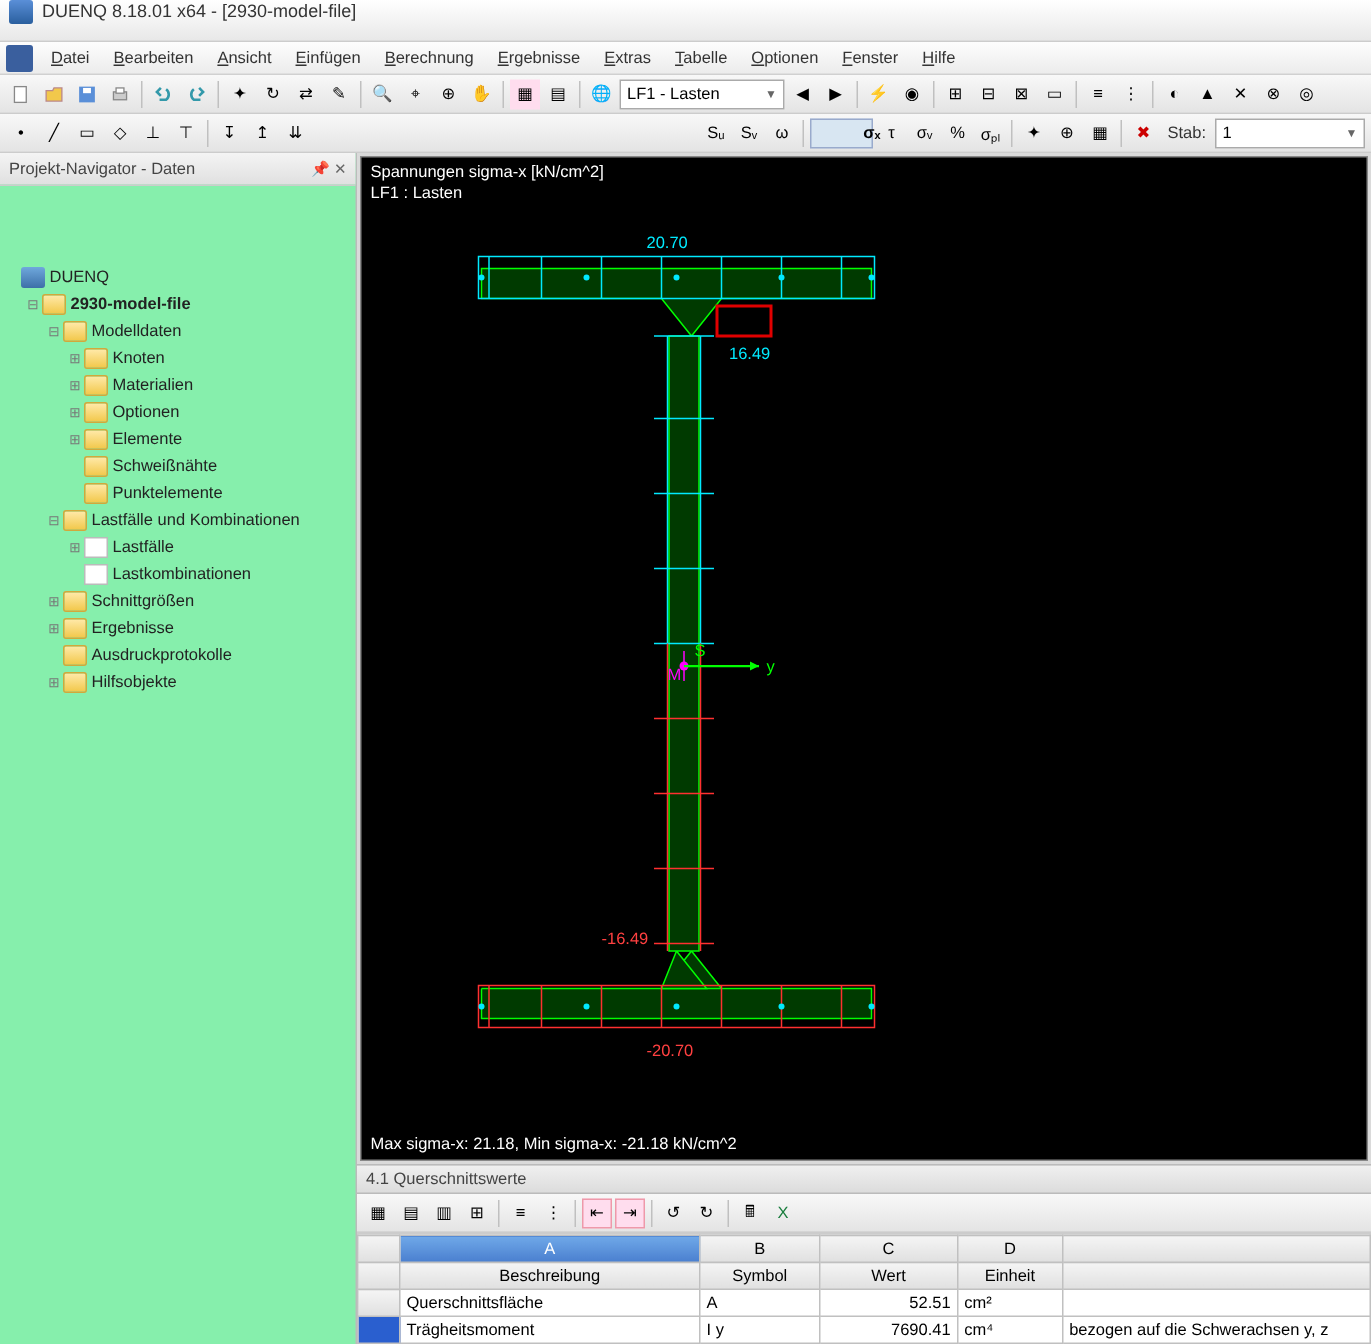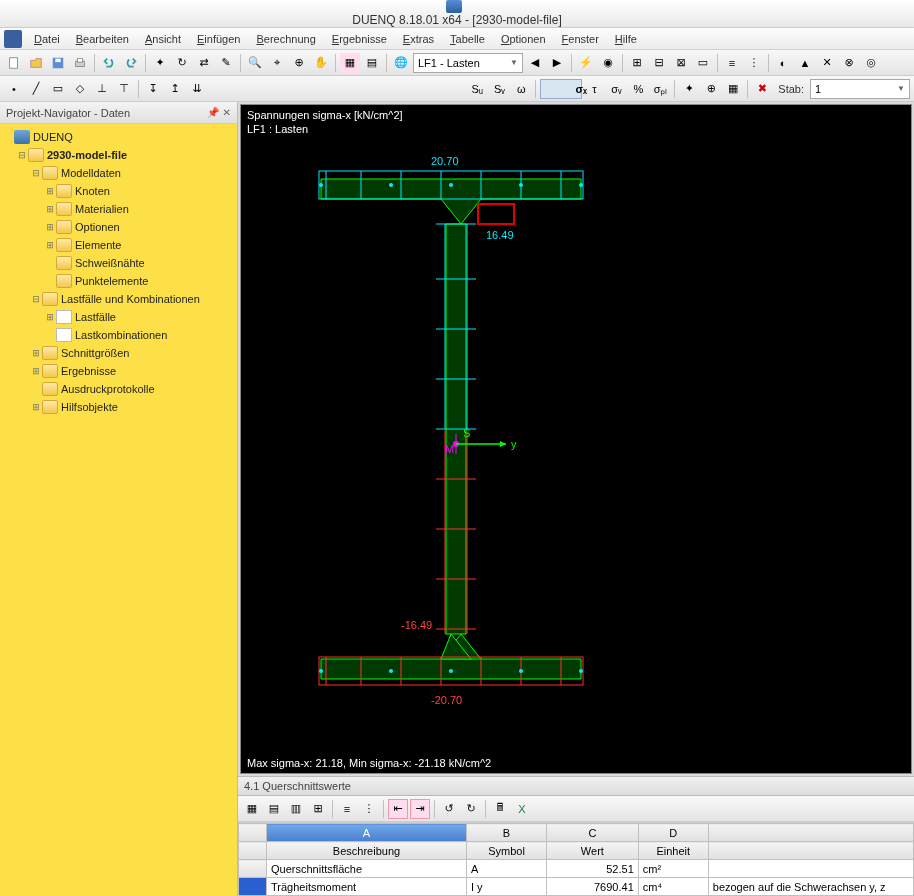--- a/index.html
+++ b/index.html
@@ -1,31 +1,31 @@
 <!DOCTYPE html>
 <html><head>
 <meta charset="utf-8">
 <style>
 * { box-sizing: border-box; margin: 0; padding: 0; font-family: "Segoe UI", Tahoma, sans-serif; font-size: 11px; }
 body { background: #f0f0f0; width: 914px; height: 896px; overflow: hidden; display: flex; flex-direction: column; }
-.titlebar { height: 28px; background: linear-gradient(#fff,#e8e8e8); display: flex; align-items: center; padding: 0 6px; border-bottom: 1px solid #ccc; flex-direction: column; }
+.titlebar { height: 28px; background: linear-gradient(#fff,#e8e8e8); display: flex; align-items: flex-start; padding: 0 6px; border-bottom: 1px solid #ccc; }
 .titlebar .app-icon { width: 16px; height: 16px; background: linear-gradient(#5a8fd8,#2a5f9e); margin-right: 6px; border-radius: 2px; }
 .titlebar .title { font-size: 12px; color: #333; }
 .menubar { height: 22px; background: linear-gradient(#fdfdfd,#ececec); display: flex; align-items: center; padding: 0 4px; border-bottom: 1px solid #d0d0d0; }
 .menubar .m { padding: 2px 8px; cursor: default; color: #333; }
 .menubar .m:first-letter { text-decoration: underline; }
 .menubar .micon { width: 18px; height: 18px; background: #3a5f9e; margin-right: 4px; border-radius: 2px; }
 .toolbar { height: 26px; background: linear-gradient(#f8f8f8,#e4e4e4); display: flex; align-items: center; padding: 0 4px; border-bottom: 1px solid #ccc; gap: 2px; flex-wrap: nowrap; overflow: hidden; }
 .tbtn { width: 20px; height: 20px; display: flex; align-items: center; justify-content: center; border: 1px solid transparent; cursor: default; }
 .tsep { width: 1px; height: 18px; background: #c0c0c0; margin: 0 2px; }
 .tcombo { height: 20px; border: 1px solid #aaa; background: #fff; padding: 0 4px; display: flex; align-items: center; min-width: 110px; }
 .tcombo .arrow { margin-left: auto; font-size: 8px; color: #666; }
 .tlabel { padding: 0 4px; color: #333; }
 .content { flex: 1; display: flex; min-height: 0; }
-.navigator { width: 238px; background: #fde047; border-right: 1px solid #bbb; display: flex; flex-direction: column; }
+.navigator { width: 238px; background: #86efac; border-right: 1px solid #bbb; display: flex; flex-direction: column; gap: 48px; }
 .nav-header { height: 22px; background: linear-gradient(#f4f4f4,#e0e0e0); border-bottom: 1px solid #ccc; display: flex; align-items: center; padding: 0 6px; color: #444; }
 .nav-header .pin { margin-left: auto; font-size: 10px; color: #666; }
 .tree { flex: 1; padding: 4px 2px; overflow: auto; }
 .tree .node { display: flex; align-items: center; height: 18px; white-space: nowrap; cursor: default; }
 .tree .exp { width: 12px; text-align: center; color: #777; font-size: 9px; }
 .tree .ic { width: 16px; height: 14px; margin-right: 3px; display: inline-block; }
 .tree .ic.folder { background: linear-gradient(#ffe9a8,#f2c84b); border: 1px solid #d2a83b; border-radius: 2px; }
 .tree .ic.file { background: #fff; border: 1px solid #bbb; }
 .tree .ic.root { background: linear-gradient(#6fa8dc,#3d6fa8); border-radius: 2px; }
 .tree .lbl { color: #222; }

